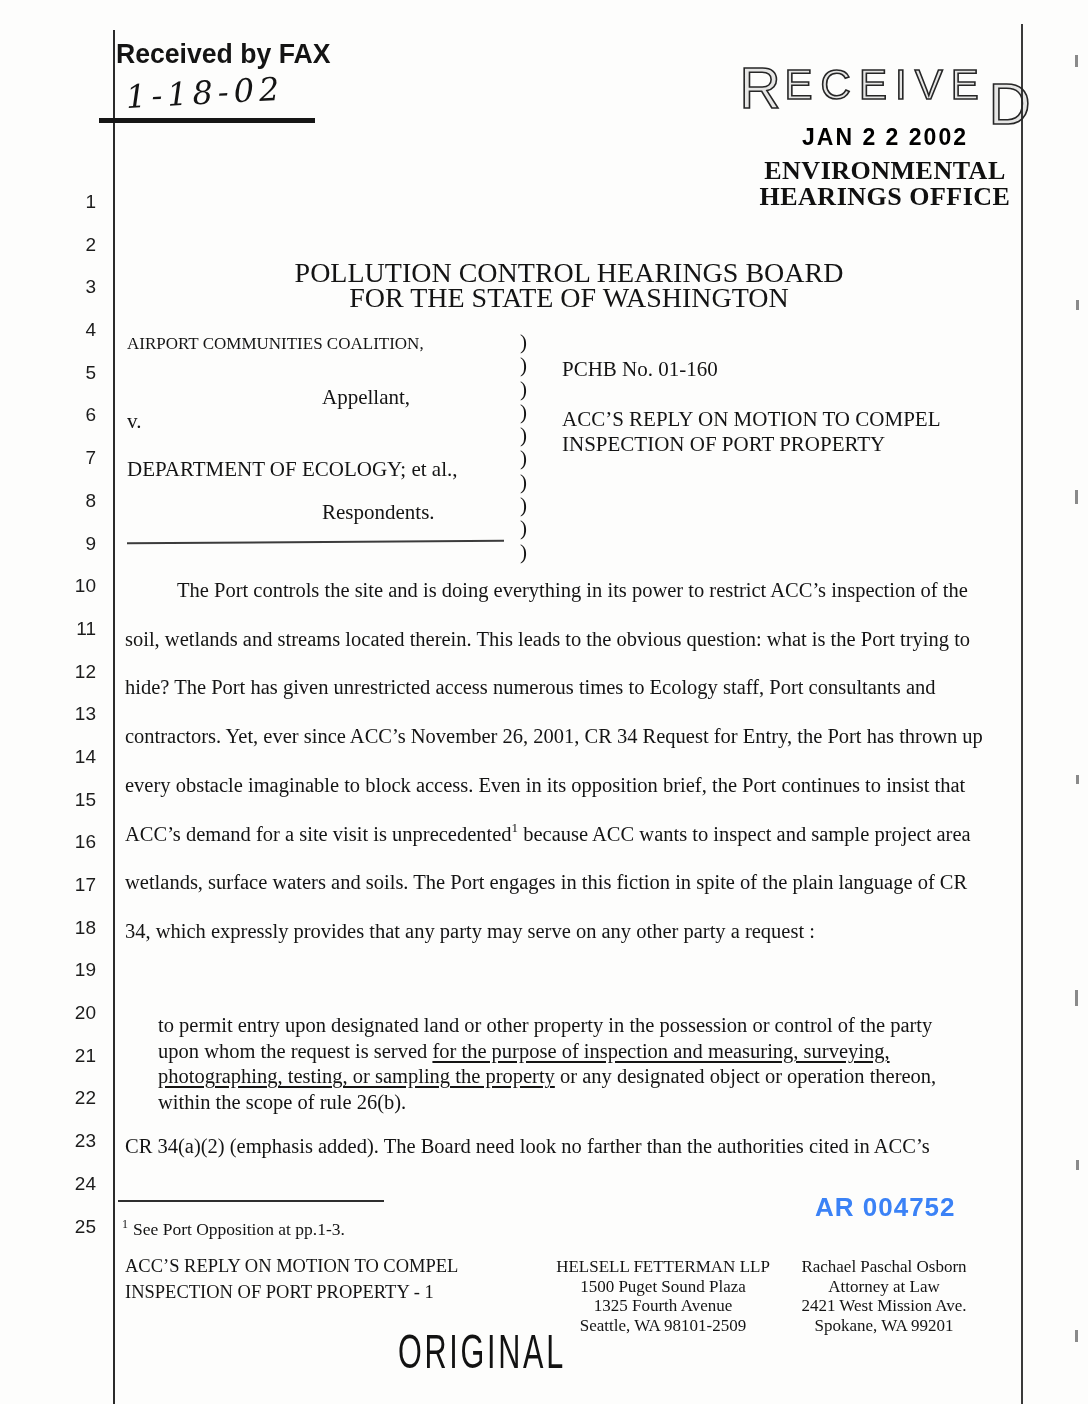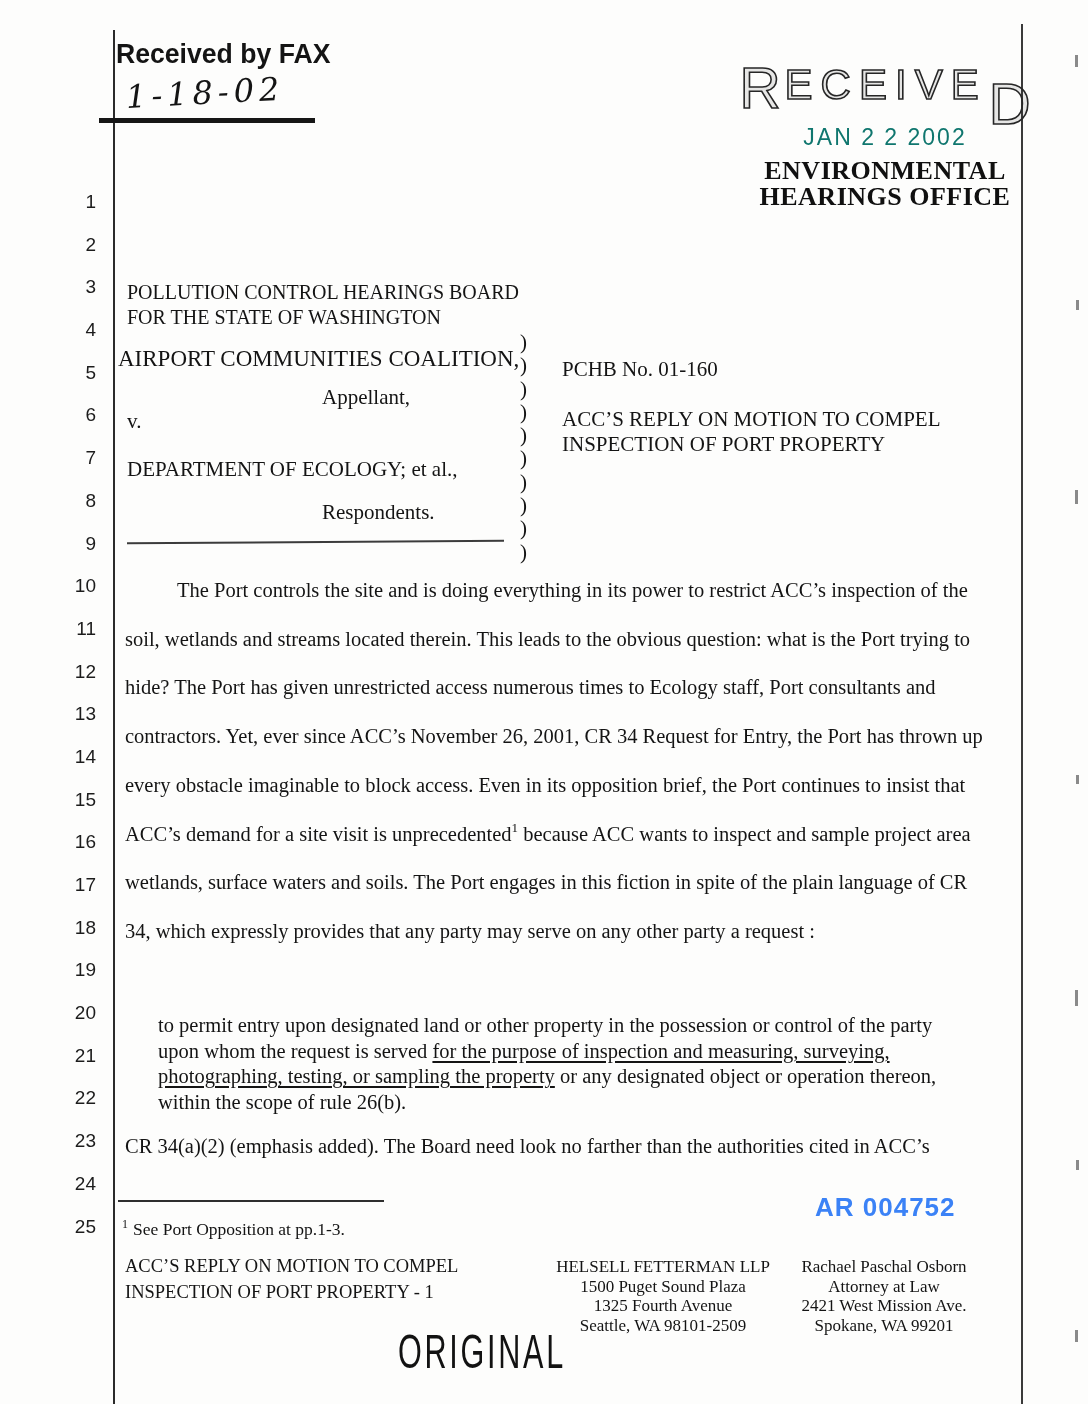--- a/index.html
+++ b/index.html
@@ -25,28 +25,28 @@
     letter-spacing:5px;transform:rotate(-3deg);transform-origin:left;white-space:nowrap;}
   .fax-underline{position:absolute;left:99px;top:118px;width:216px;height:5px;background:#161616;}
   
   .stamp{position:absolute;left:740px;top:60px;width:290px;text-align:center;}
   .stamp-word{display:flex;align-items:flex-start;justify-content:center;
     font-family:"Liberation Sans",sans-serif;font-weight:400;
     color:rgba(25,25,25,0.10);-webkit-text-stroke:1.6px #262626;white-space:nowrap;}
   .st-big{font-size:57px;line-height:1;}
   .st-mid{font-size:42px;line-height:1;letter-spacing:8px;margin-top:4px;padding:0 2px 0 4px;}
   .st-d{font-size:58px;margin-top:15px;}
-  .stamp-date{font-family:"Liberation Sans",sans-serif;font-size:23px;font-weight:400;
-    letter-spacing:2px;margin-top:-9px;color:#0f766e;white-space:nowrap;}
+  .stamp-date{font-family:"Liberation Sans",sans-serif;font-size:23px;font-weight:700;
+    letter-spacing:2px;margin-top:-9px;color:#000000;white-space:nowrap;}
   .stamp-office{font-size:26px;font-weight:700;line-height:26px;margin-top:7px;
     letter-spacing:.5px;color:#101010;}
   
-  .court-title{position:absolute;left:127px;top:280px;width:884px;
-    font-size:20px;line-height:25px;}
-  .cap-appellant{position:absolute;left:118px;top:334px;font-size:23px;white-space:nowrap;margin-top:12px;}
+  .court-title{position:absolute;left:127px;top:260px;width:884px;text-align:center;
+    font-size:28px;line-height:25px;}
+  .cap-appellant{position:absolute;left:127px;top:334px;font-size:17px;white-space:nowrap;}
   .cap-role-app{position:absolute;left:322px;top:385px;font-size:21px;}
   .cap-v{position:absolute;left:127px;top:409px;font-size:21px;}
   .cap-respondent{position:absolute;left:127px;top:457px;font-size:21px;white-space:nowrap;}
   .cap-role-resp{position:absolute;left:322px;top:500px;font-size:21px;}
   .cap-underline{position:absolute;left:127px;top:541px;width:377px;height:2px;background:#3c3c3c;transform:rotate(-.4deg);}
   .paren-col{position:absolute;left:520px;top:331px;font-size:21px;line-height:23.3px;}
   .cap-case-no{position:absolute;left:562px;top:357px;font-size:21px;white-space:nowrap;text-align:right;}
   .cap-doc-title{position:absolute;left:562px;top:407px;font-size:21px;line-height:24.5px;white-space:nowrap;}
   
   .body-para{position:absolute;left:125px;top:566px;width:862px;

